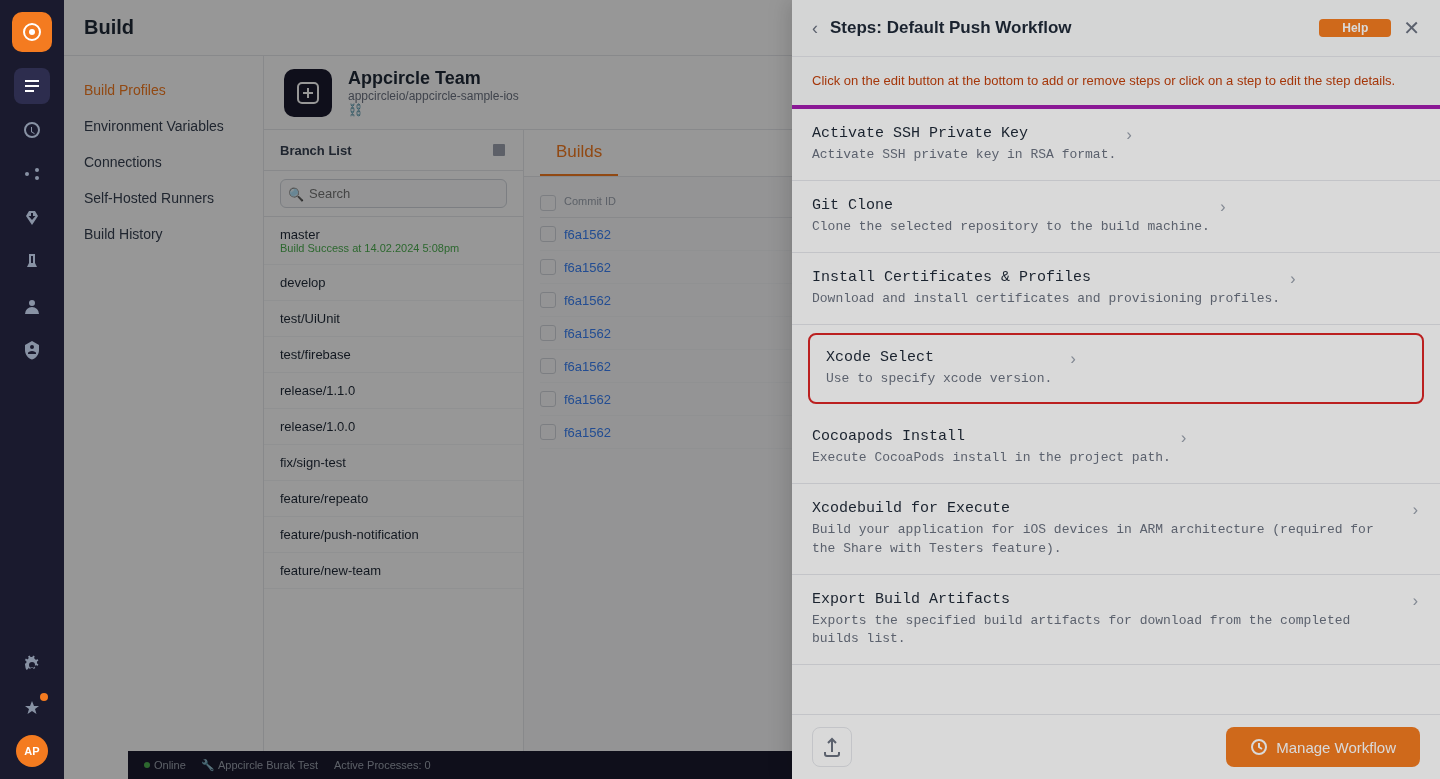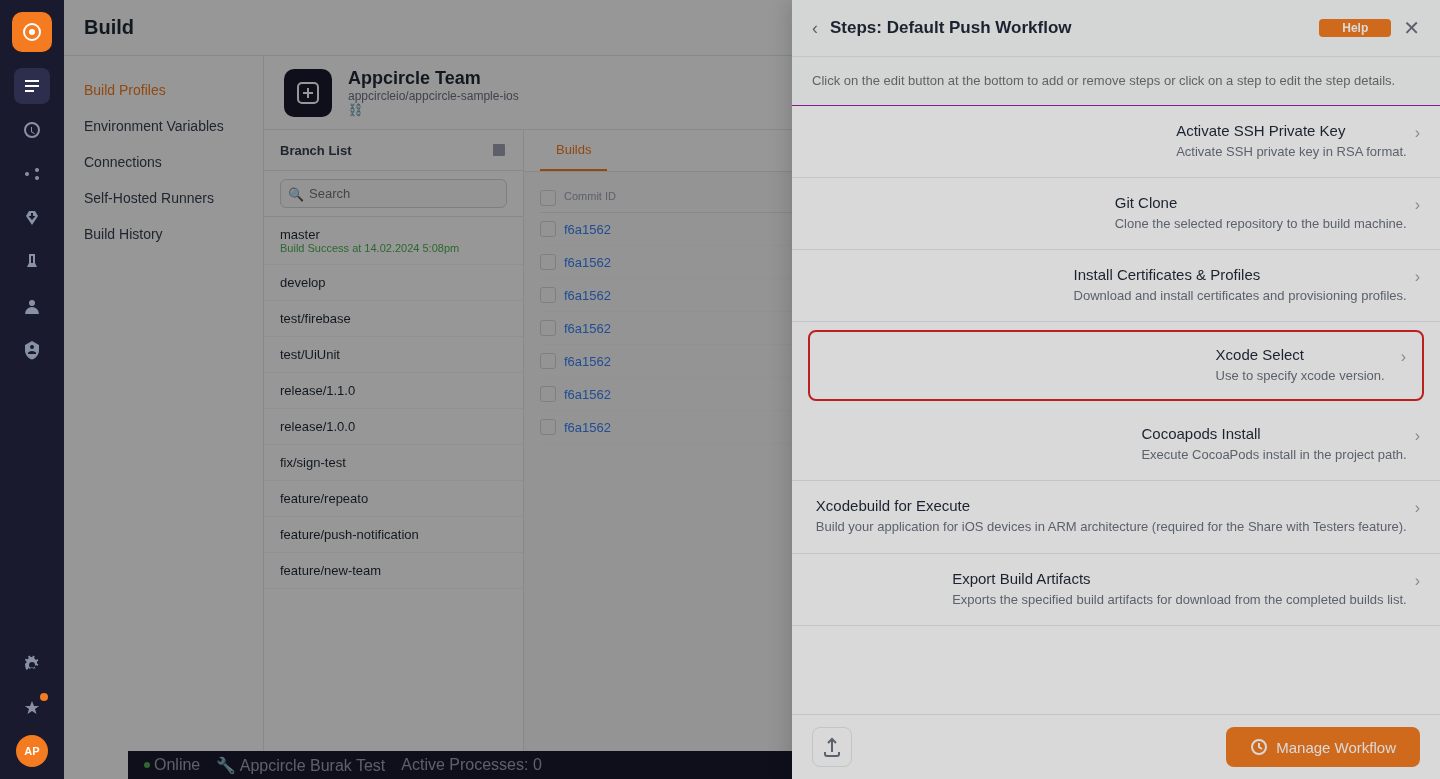--- a/index.html
+++ b/index.html
@@ -188,21 +188,21 @@
       overflow: hidden;
     }
     .builds-tabs {
       background: #fff;
       border-bottom: 1px solid #e5e7eb;
       padding: 0 16px;
       display: flex;
     }
     .builds-tab {
       padding: 12px 16px;
-      font-size: 13px;
+      font-size: 17px;
       color: #6b7280;
       cursor: pointer;
       border-bottom: 2px solid transparent;
     }
     .builds-tab.active { color: #f47b20; border-bottom-color: #f47b20; }
     .builds-table { padding: 12px 16px; }
     .builds-table-header {
       display: flex;
       font-size: 11px;
       color: #9ca3af;
@@ -270,37 +270,38 @@
       border-radius: 4px;
     }
     .panel-close {
       color: #6b7280;
       cursor: pointer;
       font-size: 20px;
     }
     .panel-hint {
       padding: 14px 20px;
       background: #f9fafb;
-      border-bottom: 1px solid #a21caf;
+      border-bottom: 4px solid #a21caf;
       font-size: 13px;
-      color: #737373;
+      color: #c2410c;
       line-height: 1.5;
     }
     .panel-steps {
       flex: 1;
       overflow-y: auto;
     }
     .step-item {
       padding: 16px 20px;
       border-bottom: 1px solid #e5e7eb;
       display: flex;
       align-items: flex-start;
-      justify-content: flex-end;
-      cursor: pointer;
-      background: #fff;
+      justify-content: flex-start;
+      cursor: pointer;
+      background: #fff;
+      font-family: Liberation Mono, monospace;
     }
     .step-item.highlighted {
       border: 2px solid #dc2626;
       border-radius: 8px;
       margin: 8px 16px;
       padding: 14px 16px;
       background: #fff;
       gap: 8px;
     }
     .step-title { font-size: 15px; font-weight: 500; color: #1f2937; margin-bottom: 4px; }
@@ -341,21 +342,21 @@
       position: fixed;
       bottom: 0;
       left: 64px;
       right: 0;
       height: 28px;
       background: #1a1a2e;
       display: flex;
       align-items: center;
       padding: 0 16px;
       gap: 16px;
-      font-size: 16px;
+      font-size: 11px;
       color: #9ca3af;
       z-index: 5;
     }
     .status-online { display: flex; align-items: center; gap: 4px; }
     .status-dot { width: 6px; height: 6px; background: #4caf50; border-radius: 50%; }
   </style>
 </head>
 <body>
 
 <div class="sidebar">
@@ -474,24 +475,24 @@
             </div>
           </div>
           <div class="branch-item">
             <div class="branch-name">master</div>
             <div class="branch-status">Build Success at 14.02.2024 5:08pm</div>
           </div>
           <div class="branch-item">
               <div class="branch-name">develop</div>
             </div>
           <div class="branch-item">
+              <div class="branch-name">test/UiUnit</div>
+            </div>
+          <div class="branch-item">
               <div class="branch-name">test/firebase</div>
-            </div>
-          <div class="branch-item">
-              <div class="branch-name">test/UiUnit</div>
             </div>
           <div class="branch-item">
               <div class="branch-name">release/1.1.0</div>
             </div>
           <div class="branch-item">
               <div class="branch-name">release/1.0.0</div>
             </div>
           <div class="branch-item">
               <div class="branch-name">fix/sign-test</div>
             </div>

